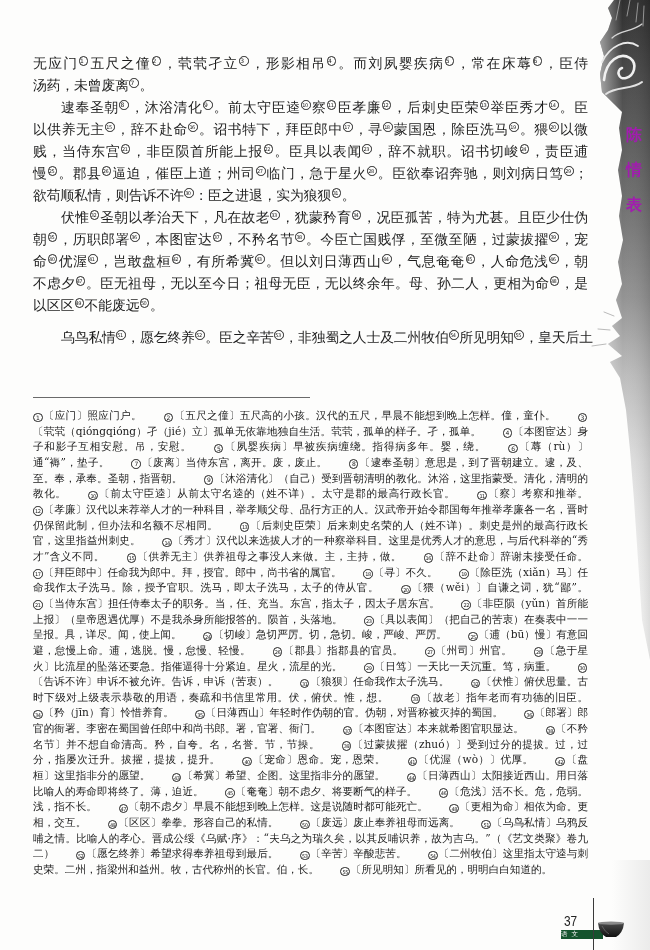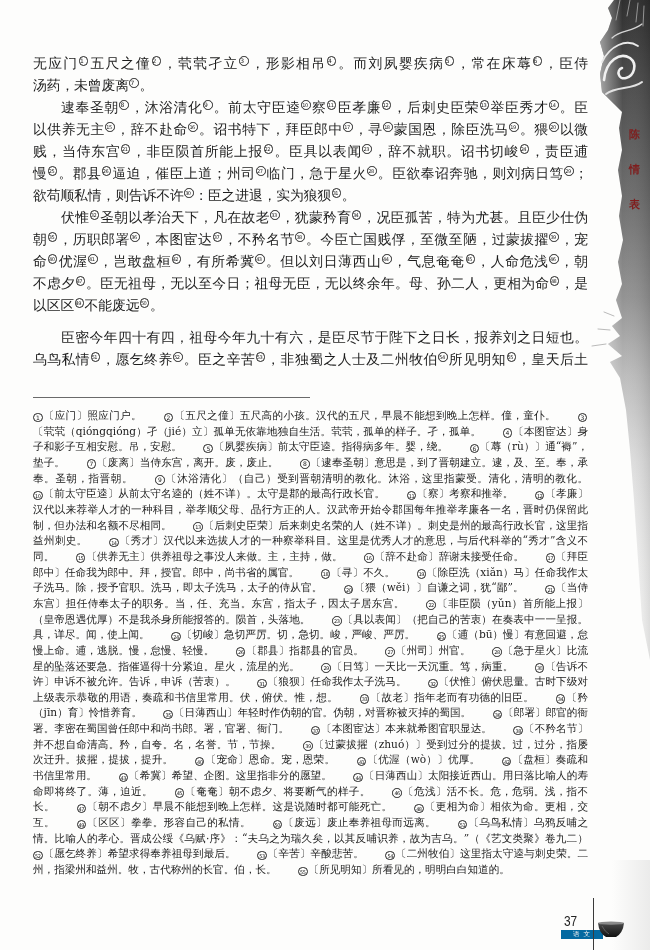--- a/index.html
+++ b/index.html
@@ -37,37 +37,37 @@
     display: inline-block; box-sizing: border-box; width: 9.5px; height: 9.5px;
     border: 0.8px solid #222; border-radius: 50%;
     font-family: "DejaVu Sans", sans-serif; font-size: 6px; line-height: 8px;
     text-align: center; letter-spacing: -0.3px; vertical-align: -0.5px; margin-right: 1px;
   }
   .fm.two { font-size: 5px; letter-spacing: -0.5px; }
   
   .ink { position: absolute; left: 586px; top: 0; }
   .side-title {
     position: absolute; left: 626px; top: 117px; width: 14px;
-    font-size: 11px; font-weight: bold; line-height: 35px; text-align: right;
-    color: #7f1d1d; word-break: break-all;
+    font-size: 16px; font-weight: bold; line-height: 35px; text-align: left;
+    color: #a21caf; word-break: break-all;
   }
   
   .haze-br {
     position: absolute; left: 612px; top: 860px; width: 38px; height: 90px;
     background: linear-gradient(to right, rgba(230,230,230,0), rgba(220,220,220,0.55));
   }
   .page-num {
     position: absolute; left: 564px; top: 914px; font-size: 14px; line-height: 14px;
     font-family: "Liberation Sans", sans-serif; color: #222;
     transform: scaleX(0.85); transform-origin: left top;
   }
   .subject {
     position: absolute; left: 561px; top: 930px; width: 42px; height: 9px;
-    background: #0369a1; color: #ededed; font-size: 6.5px; line-height: 9px;
-    text-align: center; font-family: "DejaVu Sans", sans-serif; letter-spacing: 1px;
+    background: #14532d; color: #ededed; font-size: 6.5px; line-height: 9px;
+    text-align: left; font-family: "DejaVu Sans", sans-serif; letter-spacing: 1px;
   }
   .vrule { position: absolute; left: 593px; top: 898px; width: 1px; height: 52px; background: #3a3a3a; }
   .bowl { position: absolute; left: 597px; top: 920px; }
 </style>
 </head>
 <body>
 
 <div class="page">
 
   <div class="main">
@@ -83,33 +83,32 @@
       <div class="line last">欲苟顺私情，则告诉不许<span class="mk two">30</span>：臣之进退，实为狼狈<span class="mk two">31</span>。</div>
     </div>
     <div class="para indent">
       <div class="line">伏惟<span class="mk two">32</span>圣朝以孝治天下，凡在故老<span class="mk two">33</span>，犹蒙矜育<span class="mk two">34</span>，况臣孤苦，特为尤甚。且臣少仕伪</div>
       <div class="line">朝<span class="mk two">35</span>，历职郎署<span class="mk two">36</span>，本图宦达<span class="mk two">37</span>，不矜名节<span class="mk two">38</span>。今臣亡国贱俘，至微至陋，过蒙拔擢<span class="mk two">39</span>，宠</div>
       <div class="line">命<span class="mk two">40</span>优渥<span class="mk two">41</span>，岂敢盘桓<span class="mk two">42</span>，有所希冀<span class="mk two">43</span>。但以刘日薄西山<span class="mk two">44</span>，气息奄奄<span class="mk two">45</span>，人命危浅<span class="mk two">46</span>，朝</div>
       <div class="line">不虑夕<span class="mk two">47</span>。臣无祖母，无以至今日；祖母无臣，无以终余年。母、孙二人，更相为命<span class="mk two">48</span>，是</div>
       <div class="line last">以区区<span class="mk two">49</span>不能废远<span class="mk two">50</span>。</div>
     </div>
     <div class="para indent gap">
-      <div class="line">臣密今年四十有四，祖母今年九十有六，是臣尽节于陛下之日长，报养刘之日短也。</div>
       <div class="line">乌鸟私情<span class="mk two">51</span>，愿乞终养<span class="mk two">52</span>。臣之辛苦<span class="mk two">53</span>，非独蜀之人士及二州牧伯<span class="mk two">54</span>所见明知<span class="mk two">55</span>，皇天后土</div>
     </div>
   </div>
 
   <div class="sep"></div>
 
   <div class="footnotes">
 <span class="fn"><span class="fm">1</span><span>〔应门〕</span><span>照应门户。</span></span>
 <span class="fn"><span class="fm">2</span><span>〔五尺之僮〕</span><span>五尺高的小孩。汉代的五尺，早晨不能想到晚上怎样。僮，童仆。</span></span>
 <span class="fn"><span class="fm">3</span><span>〔茕茕（qióngqióng）孑（jié）立〕</span><span>孤单无依靠地独自生活。茕茕，孤单的样子。孑，孤单。</span></span>
 <span class="fn"><span class="fm">4</span><span>〔本图宦达〕</span><span>身子和影子互相安慰。吊，安慰。</span></span>
-<span class="fn"><span class="fm">5</span><span>〔夙婴疾病〕</span><span>前太守臣逵。指得病多年。婴，绕。</span></span>
+<span class="fn"><span class="fm">5</span><span>〔夙婴疾病〕</span><span>早被疾病缠绕。指得病多年。婴，绕。</span></span>
 <span class="fn"><span class="fm">6</span><span>〔蓐（rù）〕</span><span>通“褥”，垫子。</span></span>
 <span class="fn"><span class="fm">7</span><span>〔废离〕</span><span>当侍东宫，离开。废，废止。</span></span>
 <span class="fn"><span class="fm">8</span><span>〔逮奉圣朝〕</span><span>意思是，到了晋朝建立。逮，及、至。奉，承奉。圣朝，指晋朝。</span></span>
 <span class="fn"><span class="fm">9</span><span>〔沐浴清化〕</span><span>（自己）受到晋朝清明的教化。沐浴，这里指蒙受。清化，清明的教化。</span></span>
 <span class="fn"><span class="fm two">10</span><span>〔前太守臣逵〕</span><span>从前太守名逵的（姓不详）。太守是郡的最高行政长官。</span></span>
 <span class="fn"><span class="fm two">11</span><span>〔察〕</span><span>考察和推举。</span></span>
 <span class="fn"><span class="fm two">12</span><span>〔孝廉〕</span><span>汉代以来荐举人才的一种科目，举孝顺父母、品行方正的人。汉武帝开始令郡国每年推举孝廉各一名，晋时仍保留此制，但办法和名额不尽相同。</span></span>
 <span class="fn"><span class="fm two">13</span><span>〔后刺史臣荣〕</span><span>后来刺史名荣的人（姓不详）。刺史是州的最高行政长官，这里指益州刺史。</span></span>
 <span class="fn"><span class="fm two">14</span><span>〔秀才〕</span><span>汉代以来选拔人才的一种察举科目。这里是优秀人才的意思，与后代科举的“秀才”含义不同。</span></span>
 <span class="fn"><span class="fm two">15</span><span>〔供养无主〕</span><span>供养祖母之事没人来做。主，主持，做。</span></span>
@@ -132,21 +131,21 @@
 <span class="fn"><span class="fm two">32</span><span>〔伏惟〕</span><span>俯伏思量。古时下级对上级表示恭敬的用语，奏疏和书信里常用。伏，俯伏。惟，想。</span></span>
 <span class="fn"><span class="fm two">33</span><span>〔故老〕</span><span>指年老而有功德的旧臣。</span></span>
 <span class="fn"><span class="fm two">34</span><span>〔矜（jīn）育〕</span><span>怜惜养育。</span></span>
 <span class="fn"><span class="fm two">35</span><span>〔日薄西山〕</span><span>年轻时作伪朝的官。伪朝，对晋称被灭掉的蜀国。</span></span>
 <span class="fn"><span class="fm two">36</span><span>〔郎署〕</span><span>郎官的衙署。李密在蜀国曾任郎中和尚书郎。署，官署、衙门。</span></span>
 <span class="fn"><span class="fm two">37</span><span>〔本图宦达〕</span><span>本来就希图官职显达。</span></span>
 <span class="fn"><span class="fm two">38</span><span>〔不矜名节〕</span><span>并不想自命清高。矜，自夸。名，名誉。节，节操。</span></span>
 <span class="fn"><span class="fm two">39</span><span>〔过蒙拔擢（zhuó）〕</span><span>受到过分的提拔。过，过分，指屡次迁升。拔擢，提拔，提升。</span></span>
 <span class="fn"><span class="fm two">40</span><span>〔宠命〕</span><span>恩命。宠，恩荣。</span></span>
 <span class="fn"><span class="fm two">41</span><span>〔优渥（wò）〕</span><span>优厚。</span></span>
-<span class="fn"><span class="fm two">42</span><span>〔盘桓〕</span><span>奏疏和书信里常用。</span></span>
+<span class="fn"><span class="fm two">42</span><span>〔盘桓〕</span><span>这里指非分的愿望。</span></span>
 <span class="fn"><span class="fm two">43</span><span>〔希冀〕</span><span>希望、企图。这里指非分的愿望。</span></span>
 <span class="fn"><span class="fm two">44</span><span>〔日薄西山〕</span><span>太阳接近西山。用日落比喻人的寿命即将终了。薄，迫近。</span></span>
 <span class="fn"><span class="fm two">45</span><span>〔奄奄〕</span><span>朝不虑夕、将要断气的样子。</span></span>
 <span class="fn"><span class="fm two">46</span><span>〔危浅〕</span><span>活不长。危，危弱。浅，指不长。</span></span>
 <span class="fn"><span class="fm two">47</span><span>〔朝不虑夕〕</span><span>早晨不能想到晚上怎样。这是说随时都可能死亡。</span></span>
 <span class="fn"><span class="fm two">48</span><span>〔更相为命〕</span><span>相依为命。更相，交互。</span></span>
 <span class="fn"><span class="fm two">49</span><span>〔区区〕</span><span>拳拳。形容自己的私情。</span></span>
 <span class="fn"><span class="fm two">50</span><span>〔废远〕</span><span>废止奉养祖母而远离。</span></span>
 <span class="fn"><span class="fm two">51</span><span>〔乌鸟私情〕</span><span>乌鸦反哺之情。比喻人的孝心。晋成公绥《乌赋·序》：“夫乌之为瑞久矣，以其反哺识养，故为吉乌。”（《艺文类聚》卷九二）</span></span>
 <span class="fn"><span class="fm two">52</span><span>〔愿乞终养〕</span><span>希望求得奉养祖母到最后。</span></span>

